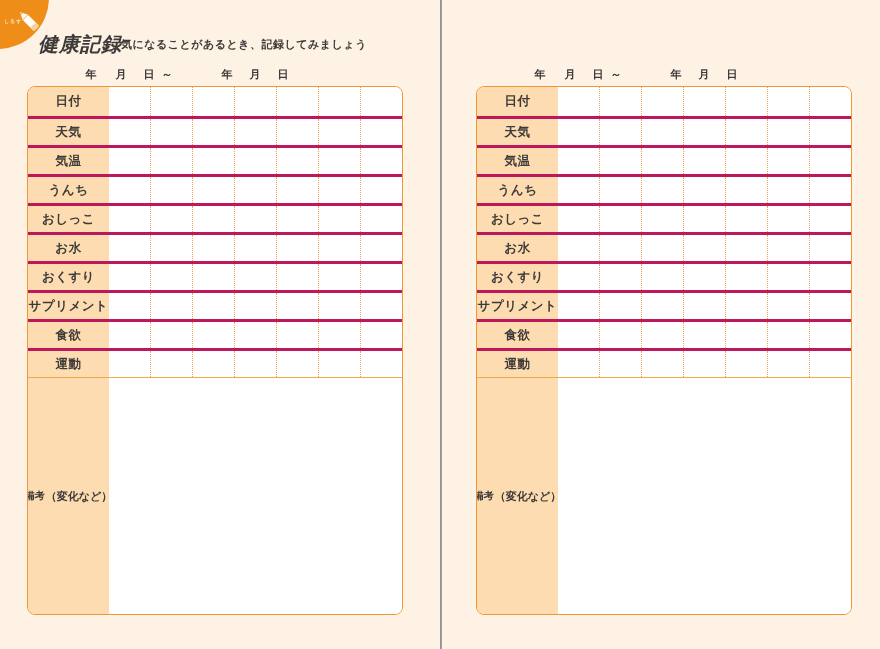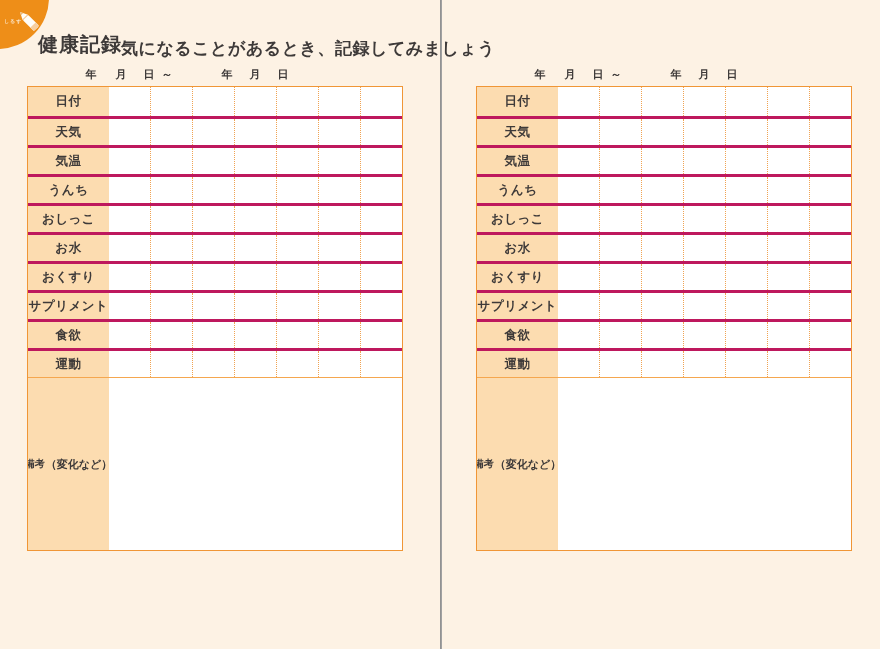--- a/index.html
+++ b/index.html
@@ -36,25 +36,26 @@
     width: 30px; height: 30px;
     z-index: 2;
   }
 
   
   .page-title {
     position: absolute;
     left: 38px; top: 31px;
     font-size: 20px;
     letter-spacing: 1px;
+    font-style: italic;
   }
   .page-subtitle {
     position: absolute;
     left: 121px; top: 37px;
-    font-size: 17px;
+    font-size: 11px;
     letter-spacing: 0.5px;
   }
 
   
   .spine {
     position: absolute;
     left: 440px; top: 0;
     width: 2px; height: 649px;
     background: linear-gradient(to right, #8b8b8b, #a8a8a8);
   }
@@ -83,24 +84,24 @@
   .dh-p1 { left: 64px; }
   .dh-p2 { left: 94px; }
   .dh-p3 { left: 122px; }
   .dh-p4 { left: 140px; }
   .dh-p5 { left: 200px; }
   .dh-p6 { left: 228px; }
   .dh-p7 { left: 256px; }
 
   .record-table {
     width: 376px;
-    height: 465px;
+    height: 529px;
     background: #ffffff;
     border: 1.5px solid #f09636;
-    border-radius: 0;
+    border-radius: 8px;
     overflow: hidden;
     display: flex;
     flex-direction: column;
   }
   .row {
     display: flex;
     height: 29px;
     flex: 0 0 29px;
   }
   .row + .row { border-top: 3px solid #be185d; }

